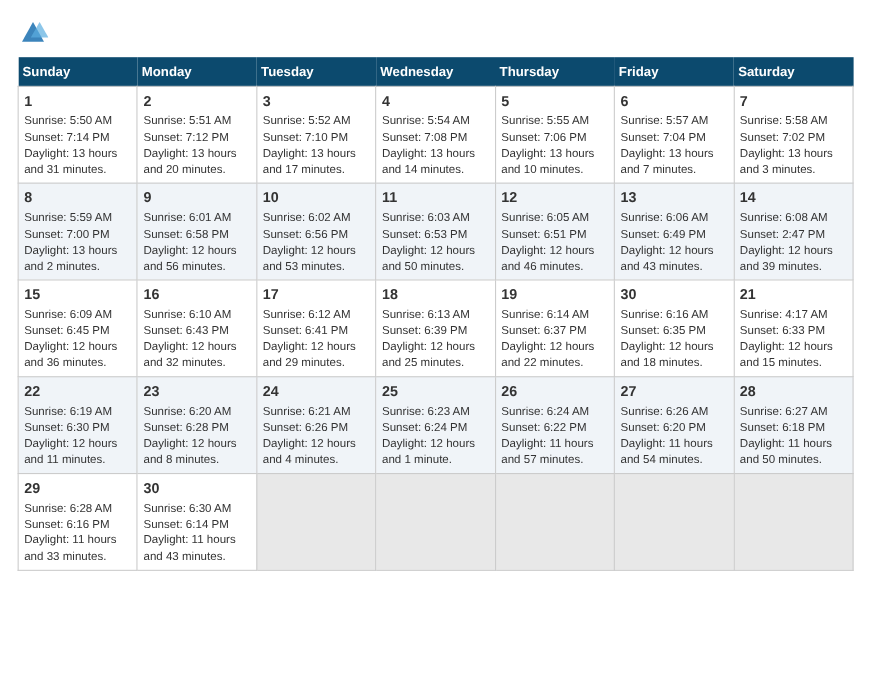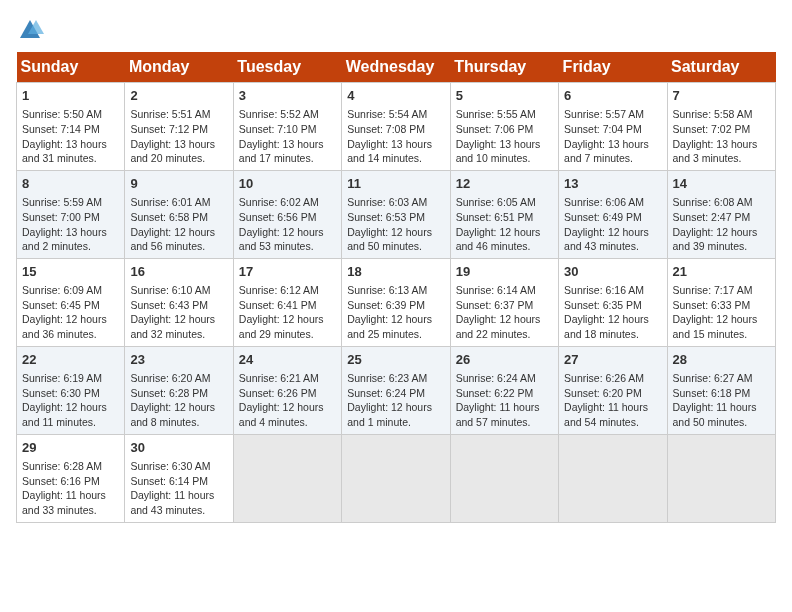--- a/index.html
+++ b/index.html
@@ -42,25 +42,25 @@
     .subtitle {
       font-size: 15px;
       color: #333;
     }
     table {
       width: 100%;
       border-collapse: collapse;
       font-size: 10.5px;
     }
     thead tr th {
-      background: #c2410c;
+      background: #0c4a6e;
       color: #fff;
       padding: 6px 4px;
       text-align: left;
-      font-size: 16px;
+      font-size: 12px;
       font-weight: bold;
     }
     tbody tr td {
       border: 1px solid #ccc;
       vertical-align: top;
       padding: 4px 5px;
       width: 14.28%;
       min-height: 70px;
       height: 80px;
       color: #333;
@@ -134,21 +134,21 @@
         <td><span class="day-num">13</span><span>Sunrise: 6:06 AM</span><br><span>Sunset: 6:49 PM</span><br><span>Daylight: 12 hours and 43 minutes.</span></td>
         <td><span class="day-num">14</span><span>Sunrise: 6:08 AM</span><br><span>Sunset: 2:47 PM</span><br><span>Daylight: 12 hours and 39 minutes.</span></td>
       </tr>
       <tr>
         <td><span class="day-num">15</span><span>Sunrise: 6:09 AM</span><br><span>Sunset: 6:45 PM</span><br><span>Daylight: 12 hours and 36 minutes.</span></td>
         <td><span class="day-num">16</span><span>Sunrise: 6:10 AM</span><br><span>Sunset: 6:43 PM</span><br><span>Daylight: 12 hours and 32 minutes.</span></td>
         <td><span class="day-num">17</span><span>Sunrise: 6:12 AM</span><br><span>Sunset: 6:41 PM</span><br><span>Daylight: 12 hours and 29 minutes.</span></td>
         <td><span class="day-num">18</span><span>Sunrise: 6:13 AM</span><br><span>Sunset: 6:39 PM</span><br><span>Daylight: 12 hours and 25 minutes.</span></td>
         <td><span class="day-num">19</span><span>Sunrise: 6:14 AM</span><br><span>Sunset: 6:37 PM</span><br><span>Daylight: 12 hours and 22 minutes.</span></td>
         <td><span class="day-num">30</span><span>Sunrise: 6:16 AM</span><br><span>Sunset: 6:35 PM</span><br><span>Daylight: 12 hours and 18 minutes.</span></td>
-        <td><span class="day-num">21</span><span>Sunrise: 7:17 AM</span><br><span>Sunset: 6:33 PM</span><br><span>Daylight: 12 hours and 15 minutes.</span></td>
+        <td><span class="day-num">21</span><span>Sunrise: 4:17 AM</span><br><span>Sunset: 6:33 PM</span><br><span>Daylight: 12 hours and 15 minutes.</span></td>
       </tr>
       <tr>
         <td><span class="day-num">22</span><span>Sunrise: 6:19 AM</span><br><span>Sunset: 6:30 PM</span><br><span>Daylight: 12 hours and 11 minutes.</span></td>
         <td><span class="day-num">23</span><span>Sunrise: 6:20 AM</span><br><span>Sunset: 6:28 PM</span><br><span>Daylight: 12 hours and 8 minutes.</span></td>
         <td><span class="day-num">24</span><span>Sunrise: 6:21 AM</span><br><span>Sunset: 6:26 PM</span><br><span>Daylight: 12 hours and 4 minutes.</span></td>
         <td><span class="day-num">25</span><span>Sunrise: 6:23 AM</span><br><span>Sunset: 6:24 PM</span><br><span>Daylight: 12 hours and 1 minute.</span></td>
         <td><span class="day-num">26</span><span>Sunrise: 6:24 AM</span><br><span>Sunset: 6:22 PM</span><br><span>Daylight: 11 hours and 57 minutes.</span></td>
         <td><span class="day-num">27</span><span>Sunrise: 6:26 AM</span><br><span>Sunset: 6:20 PM</span><br><span>Daylight: 11 hours and 54 minutes.</span></td>
         <td><span class="day-num">28</span><span>Sunrise: 6:27 AM</span><br><span>Sunset: 6:18 PM</span><br><span>Daylight: 11 hours and 50 minutes.</span></td>
       </tr>

